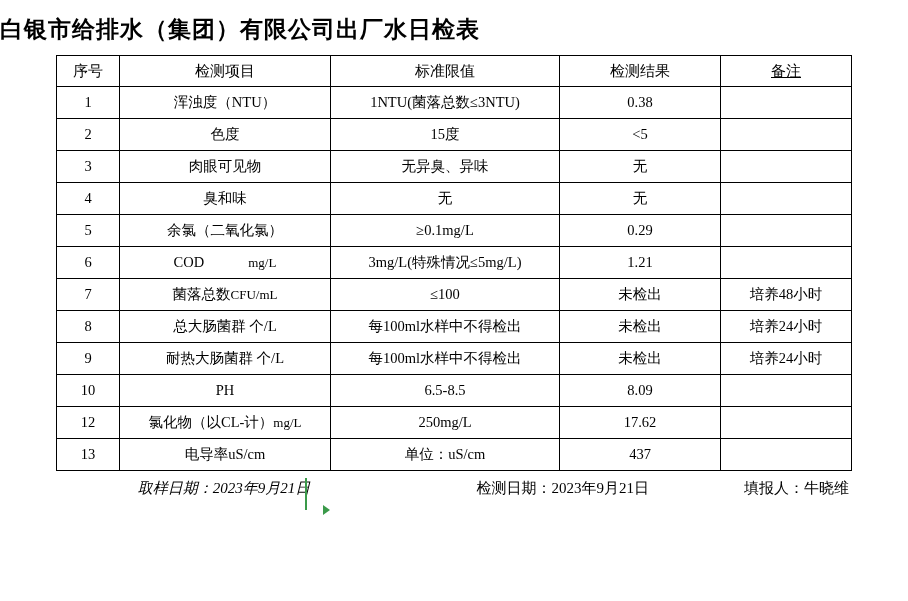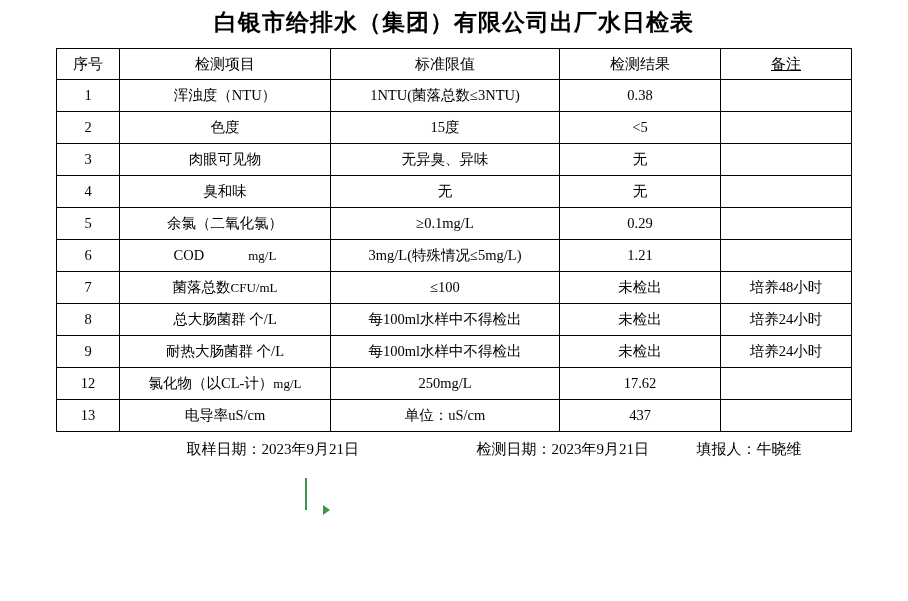--- a/index.html
+++ b/index.html
@@ -14,25 +14,25 @@
     color: #000000;
     overflow: hidden;
   }
   .page {
     position: relative;
     width: 908px;
     height: 601px;
     box-sizing: border-box;
   }
   .title {
-    text-align: center;
+    text-align: left;
     font-size: 23px;
     font-weight: bold;
     letter-spacing: 1px;
-    padding-top: 7px;
+    padding-top: 14px;
     padding-bottom: 10px;
     font-family: "Liberation Serif", "DejaVu Serif", serif;
   }
   table.report {
     border-collapse: collapse;
     margin: 0 auto;
     width: 790px;
     table-layout: fixed;
   }
   table.report td, table.report th {
@@ -68,23 +68,23 @@
   .std-cell {
     font-size: 13px;
   }
   .footer {
     width: 790px;
     margin: 8px auto 0 auto;
     display: flex;
     font-size: 15px;
     font-family: "Liberation Serif", "DejaVu Serif", serif;
   }
-  .footer .f1 { width: 300px; text-align: right; padding-left: 30px; box-sizing: border-box;}
+  .footer .f1 { width: 300px; text-align: center; padding-left: 30px; box-sizing: border-box; font-style: italic;}
   .footer .f2 { width: 290px; text-align: right; }
-  .footer .f3 { width: 200px; text-align: center; }
+  .footer .f3 { width: 200px; text-align: right; }
 
   
   .green-mark {
     position: absolute;
     left: 323px;
     top: 505px;
     width: 0;
     height: 0;
     border-left: 7px solid #3a9a4a;
     border-top: 5px solid transparent;
@@ -174,20 +174,27 @@
         <td>培养24小时</td>
       </tr>
       <tr>
         <td>9</td>
         <td class="item-cell">耐热大肠菌群 个/L</td>
         <td class="std-cell">每100ml水样中不得检出</td>
         <td>未检出</td>
         <td>培养24小时</td>
       </tr>
       <tr>
+        <td>10</td>
+        <td class="item-cell">PH</td>
+        <td class="std-cell">6.5-8.5</td>
+        <td>8.09</td>
+        <td></td>
+      </tr>
+      <tr>
         <td>12</td>
         <td class="item-cell"><span>氯化物（以CL-计）</span><span class="sm">mg/L</span></td>
         <td class="std-cell">250mg/L</td>
         <td>17.62</td>
         <td></td>
       </tr>
       <tr>
         <td>13</td>
         <td class="item-cell">电导率uS/cm</td>
         <td class="std-cell">单位：uS/cm</td>

